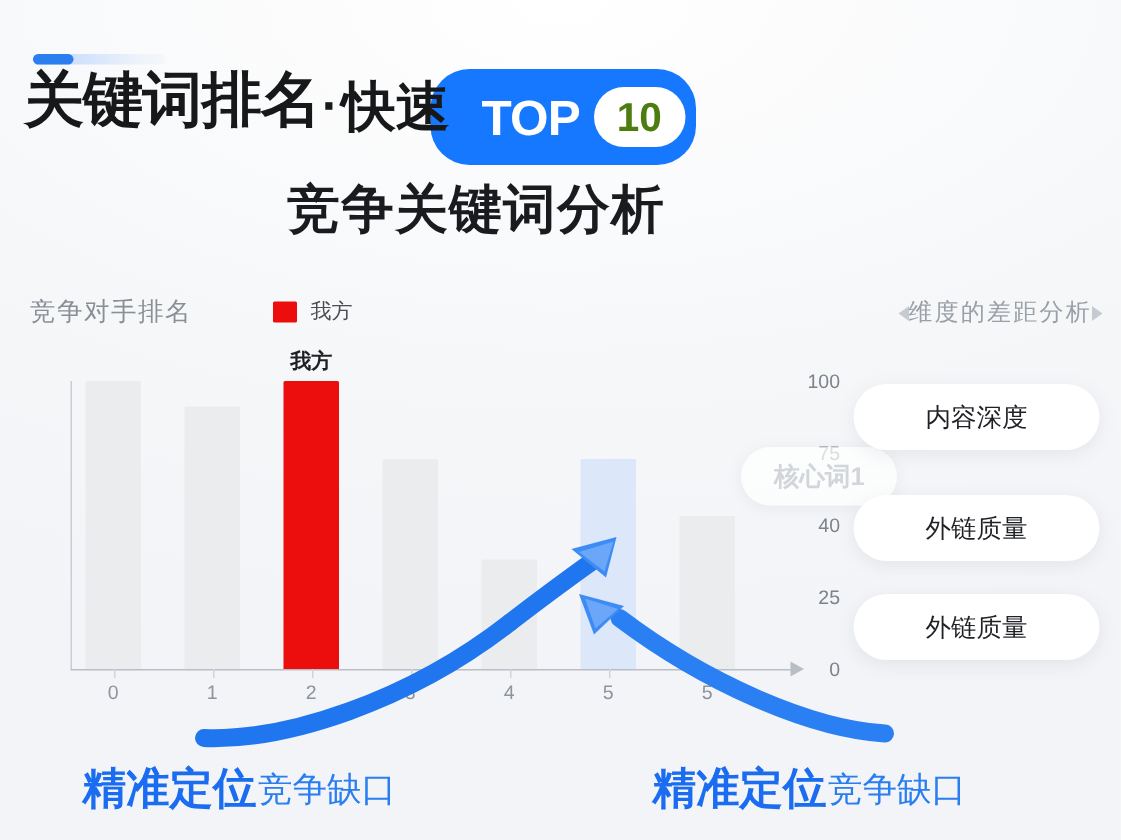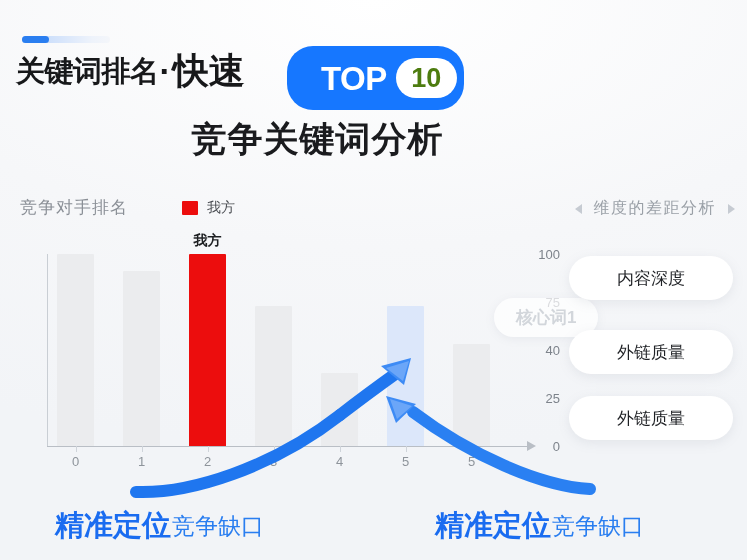--- a/index.html
+++ b/index.html
@@ -30,22 +30,22 @@
   }
 
   
   .headline {
     position: absolute; left: 16px; top: 44px;
     height: 54px;
     display: flex; align-items: center;
     white-space: nowrap;
   }
   .headline-main {
-    font-size: 29px; font-weight: bold; color: #17181a;
-    letter-spacing: -0.5px; line-height: 1;
+    font-size: 40px; font-weight: bold; color: #17181a;
+    letter-spacing: -0.5px; line-height: 1; font-family: Liberation Mono, monospace;
   }
   .headline-dot {
     font-size: 34px; font-weight: bold; color: #17181a;
     padding: 0 1px; line-height: 1;
   }
   .headline-fast {
     font-size: 36px; font-weight: bold; color: #17181a;
     line-height: 1; position: relative; z-index: 3;
     margin-left: 1px;
   }
@@ -91,21 +91,21 @@
   }
   .legend-swatch {
     width: 16px; height: 14px; background: #ec0d0d; border-radius: 1px;
   }
   .legend-label {
     margin-left: 9px; font-size: 14px; color: #4a4d52;
   }
 
   .right-header {
     position: absolute; right: 12px; top: 198px;
-    display: flex; align-items: center; gap: 12px;
+    display: flex; align-items: center; gap: 0;
   }
   .rh-text { font-size: 16px; color: #9aa0a7; letter-spacing: 1.5px; }
   .tri { width: 0; height: 0; }
   .tri-l {
     border-top: 5px solid transparent; border-bottom: 5px solid transparent;
     border-right: 7px solid #c6cbd2;
   }
   .tri-r {
     border-top: 5px solid transparent; border-bottom: 5px solid transparent;
     border-left: 7px solid #c6cbd2;

